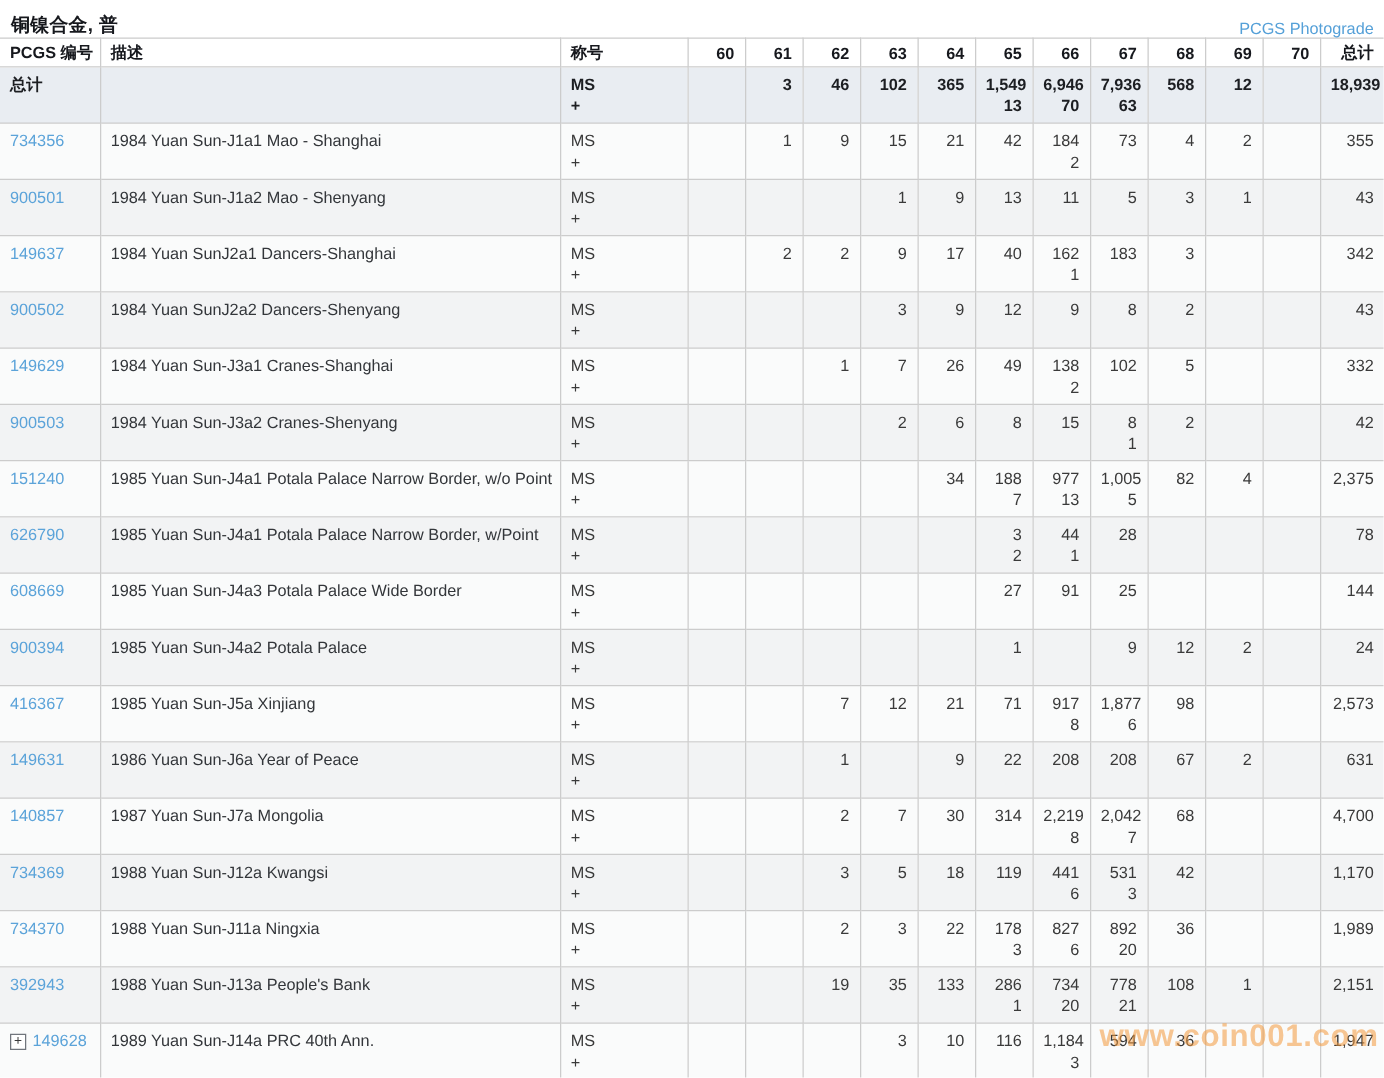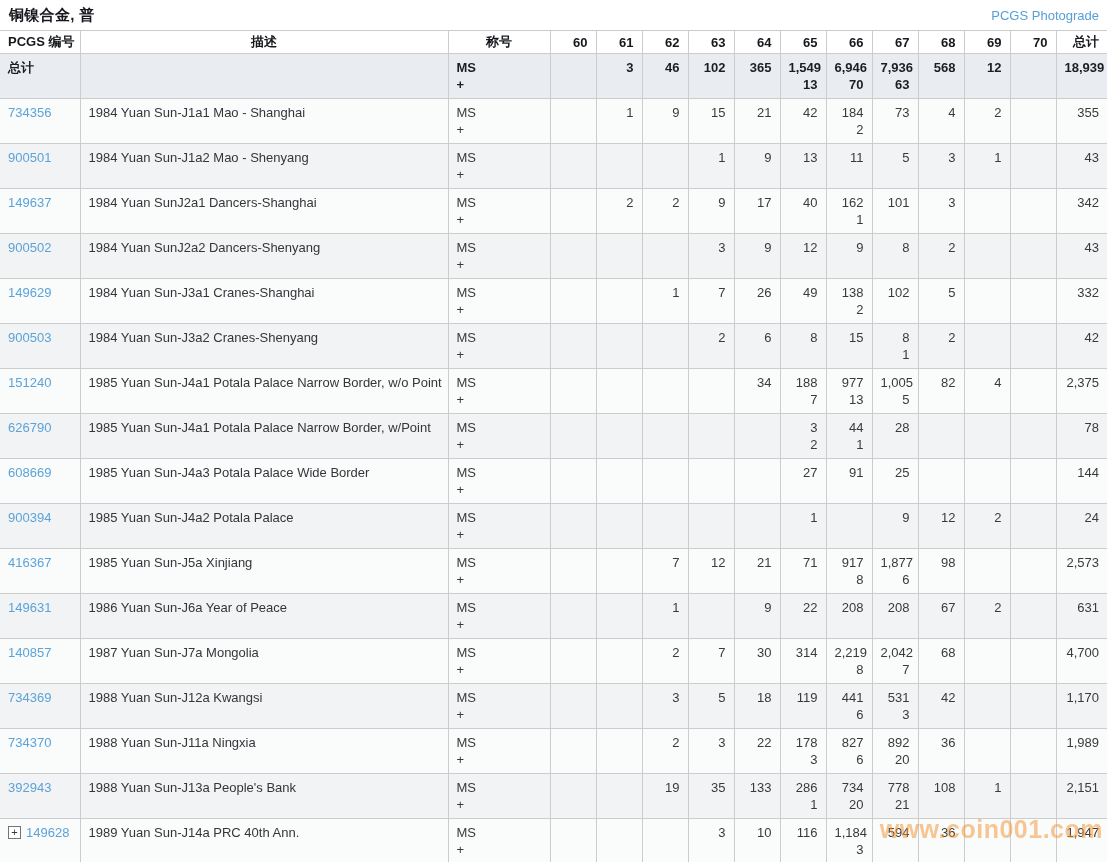--- a/index.html
+++ b/index.html
@@ -8,21 +8,21 @@
     width: 1107px;
     height: 862px;
     overflow: hidden;
     background: #ffffff;
     font-family: "Liberation Sans", "DejaVu Sans", sans-serif;
     position: relative;
   }
   .topbar {
     height: 30px;
     display: flex;
-    align-items: center;
+    align-items: flex-end;
     justify-content: space-between;
     padding: 0 8px 0 9px;
     box-sizing: border-box;
   }
   .page-title {
     font-size: 15px;
     font-weight: bold;
     color: #16181d;
     letter-spacing: 0.3px;
   }
@@ -46,21 +46,21 @@
   table.pop th:last-child, table.pop td:last-child { border-right: none; }
   thead tr { height: 23px; }
   thead th {
     background: #ffffff;
     font-size: 13px;
     font-weight: bold;
     color: #16181d;
     padding: 2px 8px 2px 8px;
     white-space: nowrap;
   }
-  th.left { text-align: center; margin-top: 28px; }
+  th.left { text-align: left; margin-top: 28px; }
   th.num  { text-align: right; }
   tbody tr { height: 45px; }
   tbody td {
     vertical-align: top;
     font-size: 13px;
     color: #3a3a3a;
     padding: 5px 8px 2px 8px;
     line-height: 17px;
     white-space: nowrap;
   }
@@ -280,21 +280,21 @@
           <span>17</span>
         </td>
         <td class="num sub-line">
           <span>40</span>
         </td>
         <td class="num sub-line">
           <span>162</span>
           <span>1</span>
         </td>
         <td class="num sub-line">
-          <span>101</span>
+          <span>183</span>
         </td>
         <td class="num sub-line">
           <span>3</span>
         </td>
         <td class="num sub-line"></td>
         <td class="num sub-line"></td>
         <td class="num">342</td>
       </tr>
       <tr class="even">
         <td><a class="pcgs-link">900502</a></td>

